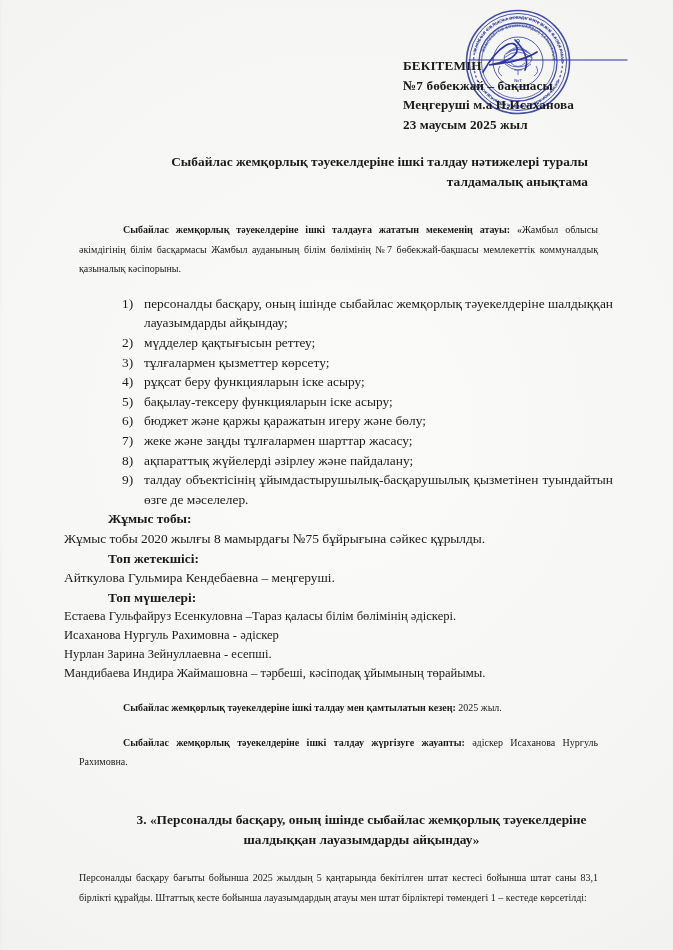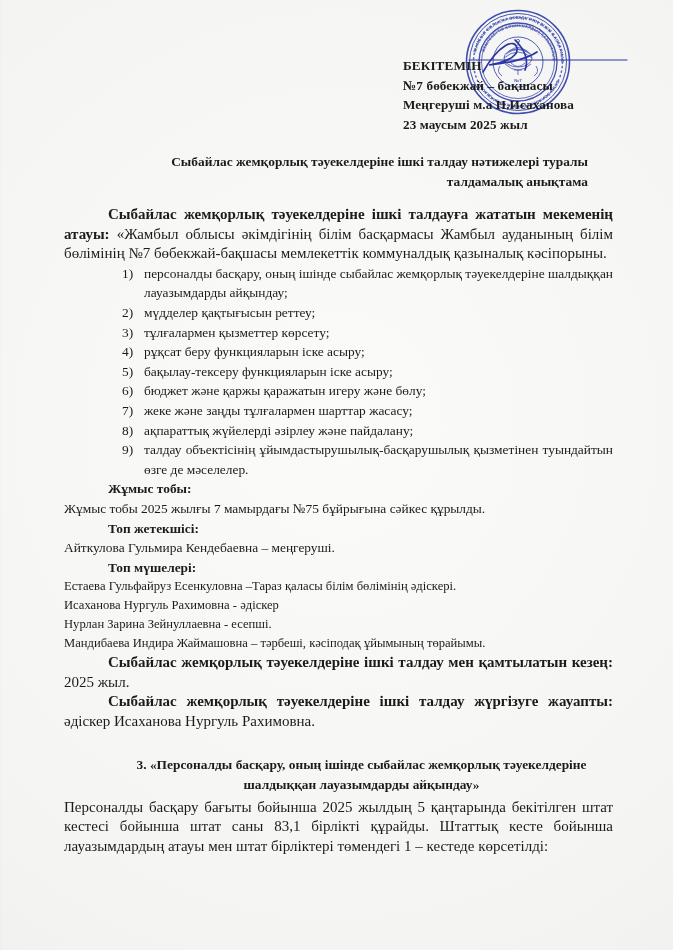--- a/index.html
+++ b/index.html
@@ -85,24 +85,24 @@
   }
 
   
   .body-block {
     position: absolute;
     left: 64px;
     top: 205px;
     width: 549px;
   }
   p.just {
-    margin: 0;
+    margin: 15px;
     text-align: justify;
     text-justify: inter-word;
-    font-size: 15px;
+    font-size: 10px;
     line-height: 19.6px;
     text-indent: 0;
   }
   p.indent { text-indent: 44px; }
   .b { font-weight: bold; }
 
   
   ol.dirs {
     margin: 0;
     padding: 0 0 0 58px;
@@ -243,21 +243,21 @@
       <li>тұлғалармен қызметтер көрсету;</li>
       <li> рұқсат беру функцияларын іске асыру;</li>
       <li>бақылау-тексеру функцияларын іске асыру;</li>
       <li>бюджет және қаржы қаражатын игеру және бөлу;</li>
       <li>жеке және заңды тұлғалармен шарттар жасасу;</li>
       <li>ақпараттық жүйелерді әзірлеу және пайдалану;</li>
       <li>талдау объектісінің ұйымдастырушылық-басқарушылық қызметінен туындайтын өзге де мәселелер.</li>
     </ol>
 
     <p class="sub-head">Жұмыс тобы:</p>
-    <p class="plain-line">Жұмыс тобы 2025 жылғы 7 мамырдағы №75 бұйрығына сәйкес құрылды.</p>
+    <p class="plain-line">Жұмыс тобы 2020 жылғы 8 мамырдағы №75 бұйрығына сәйкес құрылды.</p>
 
     <p class="sub-head">Топ жетекшісі:</p>
     <p class="plain-line">Айткулова Гульмира Кендебаевна – меңгеруші.</p>
 
     <p class="sub-head">Топ мүшелері:</p>
     <p class="member-line">Естаева Гульфайруз Есенкуловна –Тараз қаласы білім бөлімінің әдіскері.</p>
     <p class="member-line">Исаханова Нургуль Рахимовна - әдіскер</p>
     <p class="member-line">Нурлан Зарина Зейнуллаевна -  есепші.</p>
     <p class="member-line">Мандибаева Индира Жаймашовна – тәрбеші, кәсіподақ ұйымының төрайымы.</p>
 

